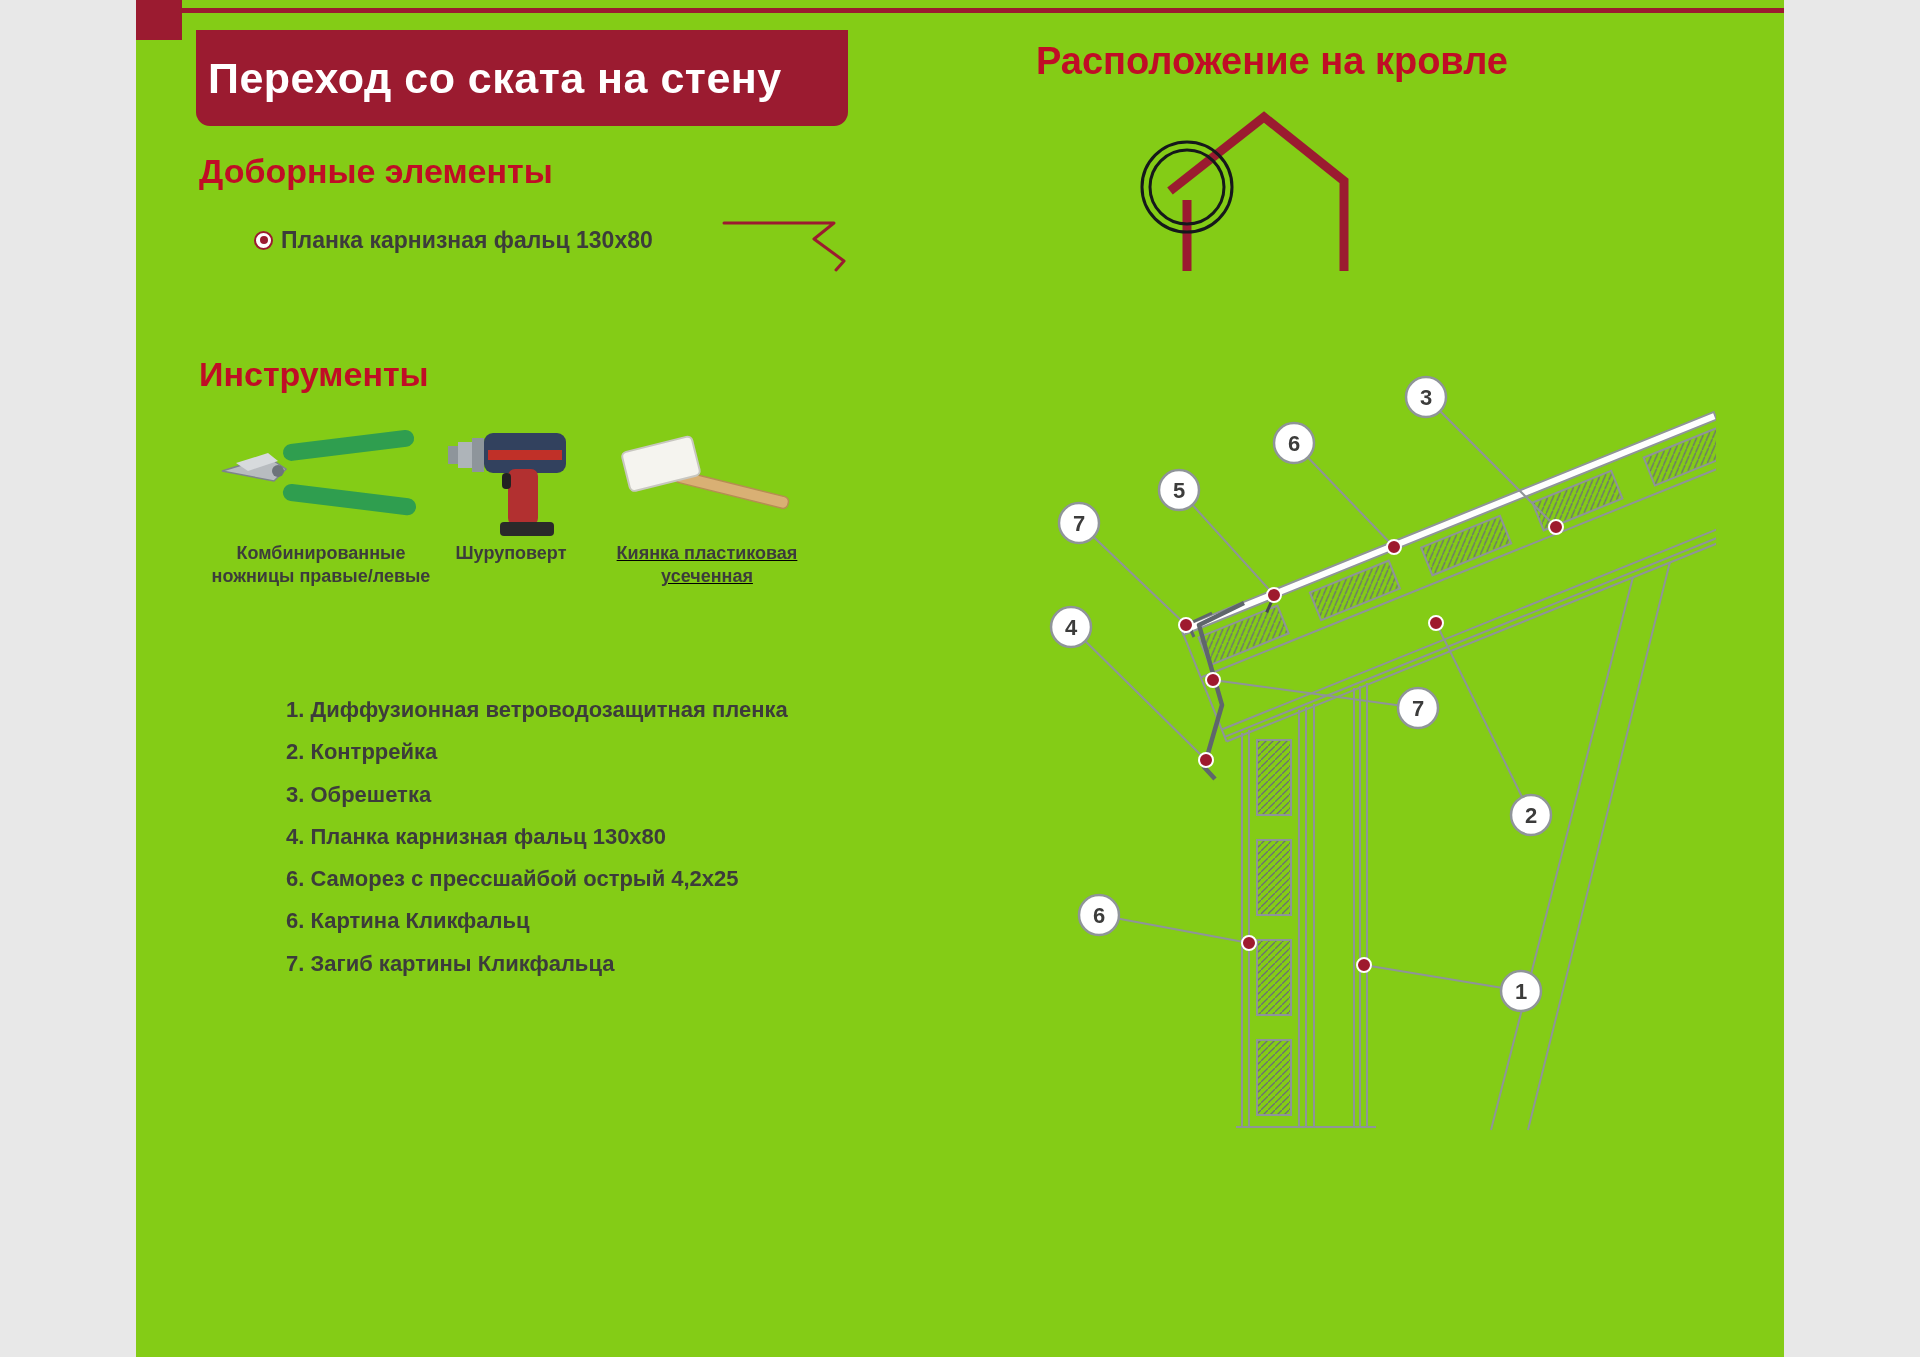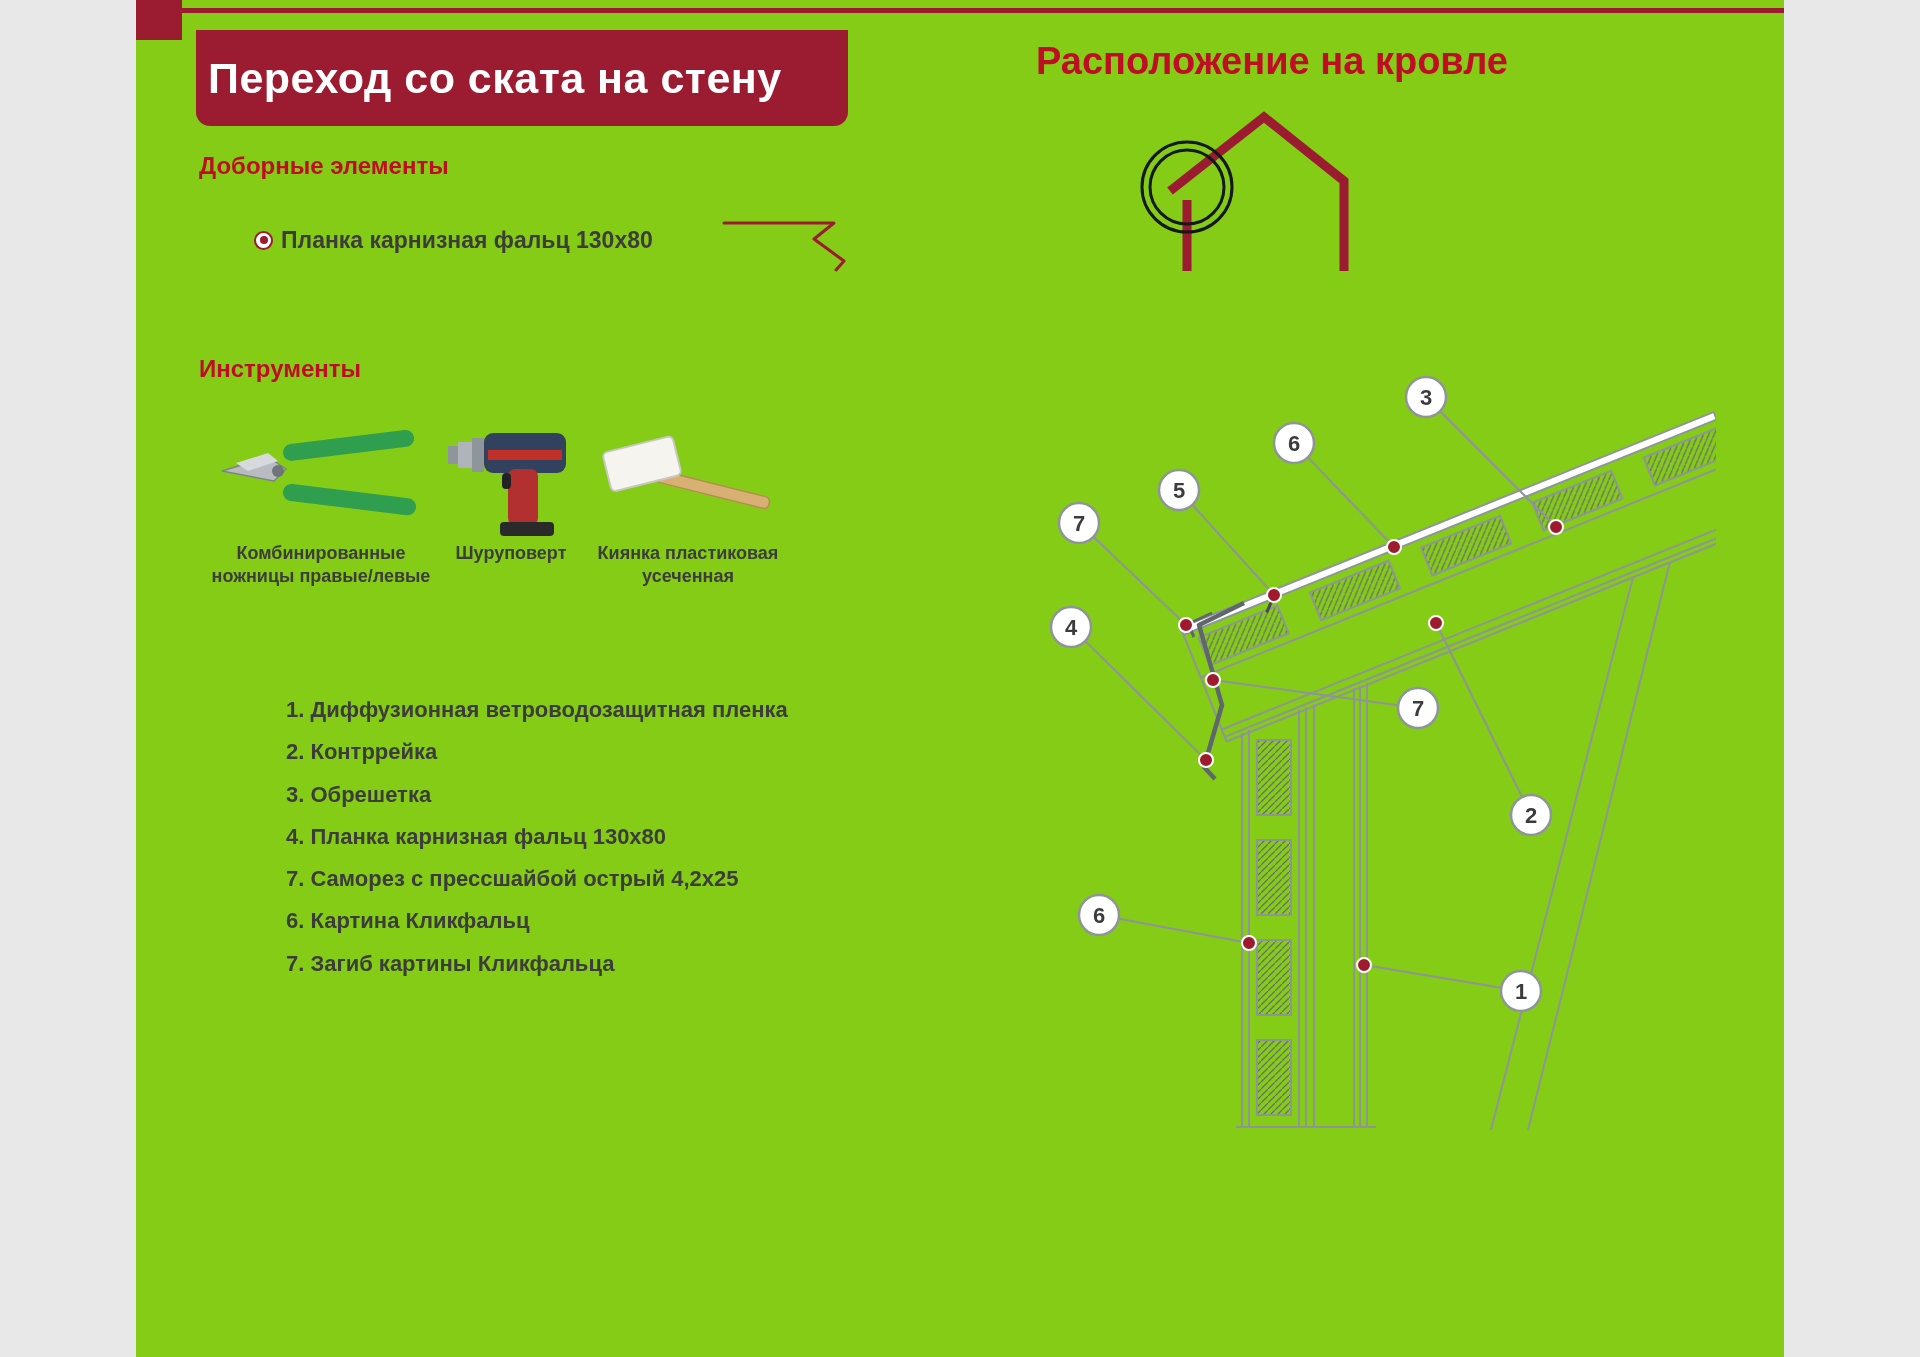--- a/index.html
+++ b/index.html
@@ -17,40 +17,40 @@
   }
   .banner h1 { margin:0; color:#ffffff; font-size:43px; font-weight:bold; letter-spacing:0.5px; }
 
   .location-title {
     position:absolute; left:900px; top:40px; margin:0;
     color:#C00D26; font-size:38px; font-weight:bold;
   }
 
   .house-icon { position:absolute; left:985px; top:103px; }
 
-  .section-heading { position:absolute; margin:0; color:#C00D26; font-size:24px; font-weight:bold; }
+  .section-heading { position:absolute; margin:0; color:#C00D26; font-size:34px; font-weight:bold; }
   .elements-heading { left:63px; top:152px; }
   .tools-heading { left:63px; top:355px; }
 
   .bullet-row { position:absolute; left:118px; top:222px; display:flex; align-items:center; gap:8px; height:36px; }
   .bullet {
     width:15px; height:15px; border-radius:50%; border:2.5px solid #9B1B30;
     display:flex; align-items:center; justify-content:center; background:#fff; flex:0 0 auto;
   }
   .bullet-core { width:8px; height:8px; border-radius:50%; background:#9B1B30; }
   .bullet-text { color:#3C3C3B; font-size:23px; font-weight:bold; }
 
   .profile-sketch { position:absolute; left:578px; top:198px; }
 
   .tool { position:absolute; display:flex; flex-direction:column; align-items:center; }
   .tool-icon { height:118px; display:flex; align-items:center; justify-content:center; }
   .tool-caption { margin-top:4px; color:#3C3C3B; font-size:18px; font-weight:bold; text-align:center; line-height:1.3; }
   .tool-1 { left:70px;  top:420px; width:230px; }
   .tool-2 { left:300px; top:420px; width:150px; }
-  .tool-3 { left:452px; top:420px; width:200px; }
+  .tool-3 { left:471px; top:420px; width:200px;text-decoration:underline; }
   .tool-4 { left:650px; top:420px; width:250px; }
 
   .legend { position:absolute; left:150px; top:697px; }
   .legend-item { color:#3C3C3B; font-size:22px; font-weight:bold; line-height:1.15; margin-bottom:17px; }
 
   .diagram { position:absolute; left:880px; top:375px; }
   .diagram text.callout-num { font:bold 22px "Liberation Sans", sans-serif; fill:#3C3C3B; text-anchor:middle; }
 </style>
 </head>
 <body>
@@ -132,21 +132,21 @@
     </div>
     <div class="tool-caption">Киянка пластиковая усеченная</div>
   </div>
 
 
   <div class="legend">
     <div class="legend-item">1. Диффузионная ветроводозащитная пленка</div>
     <div class="legend-item">2. Контррейка</div>
     <div class="legend-item">3. Обрешетка</div>
     <div class="legend-item">4. Планка карнизная фальц 130x80</div>
-    <div class="legend-item">7. Саморез с прессшайбой острый 4,2x25</div>
+    <div class="legend-item">6. Саморез с прессшайбой острый 4,2x25</div>
     <div class="legend-item">6. Картина Кликфальц</div>
     <div class="legend-item">7. Загиб картины Кликфальца</div>
   </div>
 
   <svg class="diagram" width="700" height="770" viewBox="0 0 700 770">
     <defs>
       <pattern id="hatch" patternUnits="userSpaceOnUse" width="7" height="7">
         <path d="M0 7 L7 0" stroke="#6a6f74" stroke-width="1.3"></path>
       </pattern>
     </defs>

